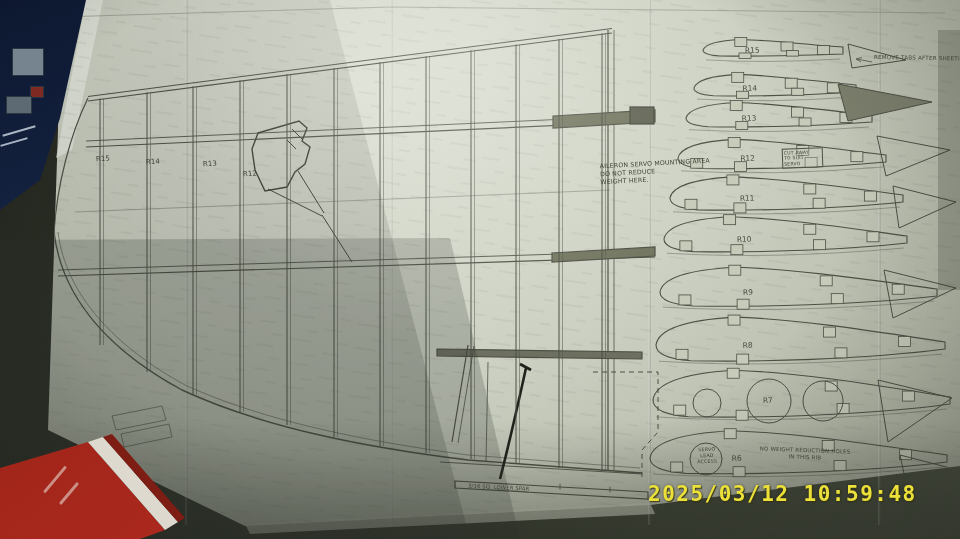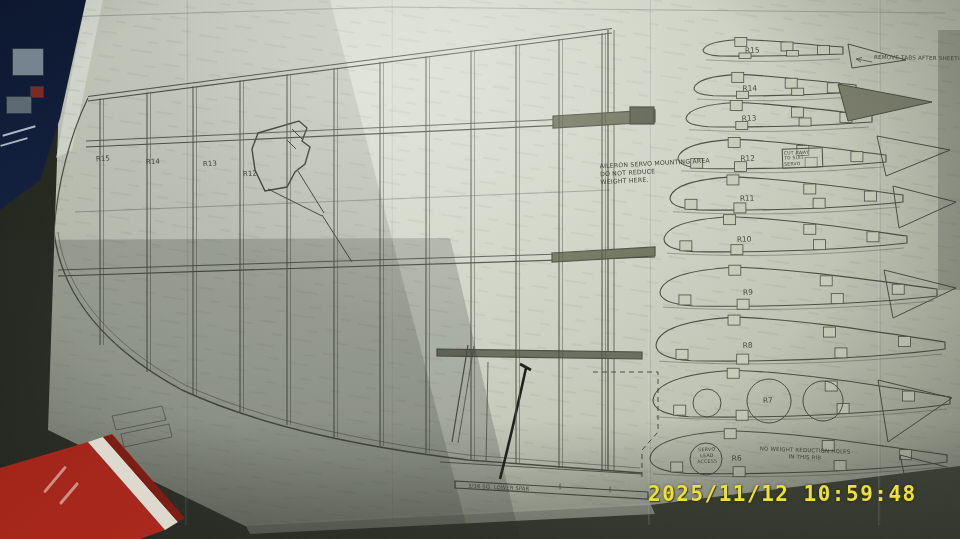--- a/index.html
+++ b/index.html
@@ -321,14 +321,14 @@
   <div class="book-smudge" style="left:38px;top:478px;width:34px;height:3px;z-index:8"></div>
   <div class="book-smudge" style="left:55px;top:492px;width:28px;height:3px;z-index:8"></div>
 
   <div class="layer kitbox" style="z-index:7"></div>
   <div class="kitbox-photo" style="left:12px;top:48px;width:30px;height:26px;z-index:8"></div>
   <div class="kitbox-photo" style="left:30px;top:86px;width:12px;height:10px;background:#7e2a22;z-index:8"></div>
   <div class="kitbox-photo" style="left:6px;top:96px;width:24px;height:16px;background:#5d6a74;z-index:8"></div>
   <div class="kitbox-textline" style="left:2px;top:130px;width:34px;z-index:8"></div>
   <div class="kitbox-textline" style="left:0px;top:141px;width:28px;z-index:8"></div>
 
-  <div class="timestamp">2025/11/12 10:59:48</div>
+  <div class="timestamp">2025/03/12 10:59:48</div>
 </div>
 
 </body></html>

